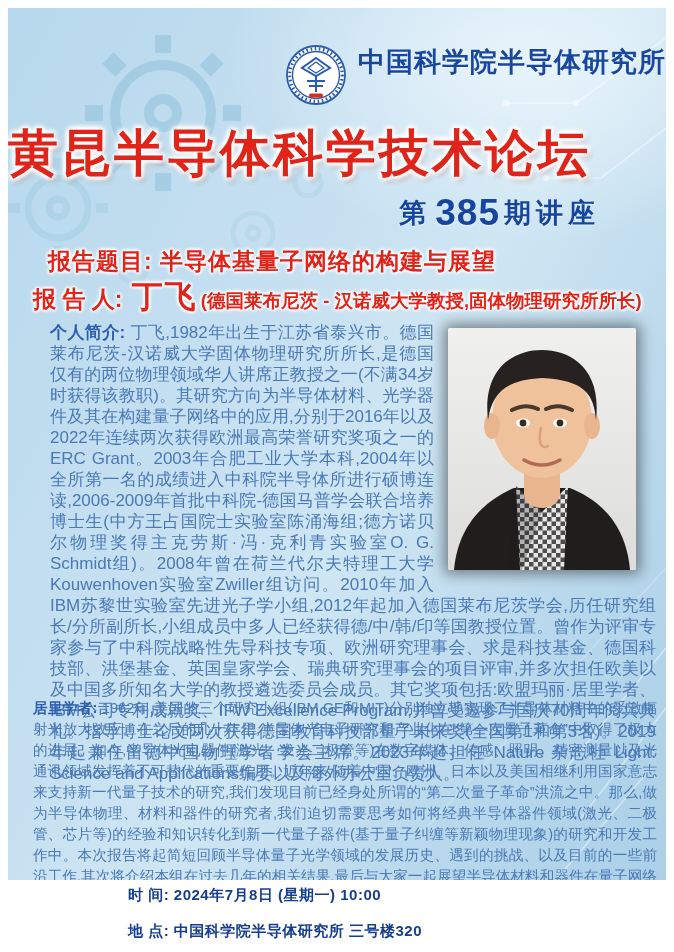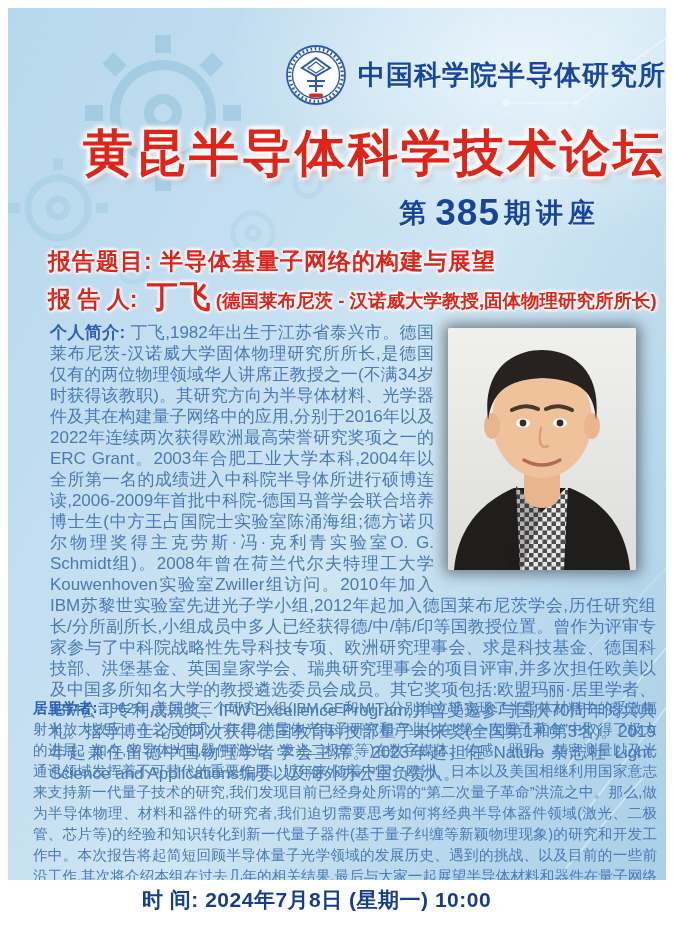--- a/index.html
+++ b/index.html
@@ -4,50 +4,50 @@
 <style>
   html,body{margin:0;padding:0;background:#ffffff;width:674px;height:952px;overflow:hidden;
     font-family:"Liberation Sans","DejaVu Sans",sans-serif;}
   .page{position:relative;width:674px;height:952px;background:#ffffff;}
   .poster{position:absolute;left:8px;top:8px;width:658px;height:872px;overflow:hidden;
     background:
       radial-gradient(ellipse 420px 260px at 78% 6%, rgba(236,246,252,.9), rgba(236,246,252,0) 70%),
       linear-gradient(118deg,#b7d8ec 0%,#c6e0f1 38%,#cfe6f3 55%,#b9d8ec 78%,#abd0e7 100%);}
   .deco{position:absolute;pointer-events:none;}
   
-  .hdr{position:absolute;left:277px;top:36px;display:flex;align-items:center;gap:11px;}
+  .hdr{position:absolute;left:277px;top:36px;display:flex;gap:11px;}
   .institute{font-size:27px;font-weight:bold;color:#17479e;letter-spacing:1px;white-space:nowrap;
     text-shadow:0 1px 1px rgba(255,255,255,.6);}
   
-  .main-title{position:absolute;left:0;top:112px;width:100%;text-align:right;
+  .main-title{position:absolute;left:0;top:112px;width:100%;text-align:left;
     font-size:50px;font-weight:bold;color:#e0241a;letter-spacing:3px;white-space:nowrap;
     text-shadow:-2px -2px 4px #ffffff,2px -2px 4px #ffffff,-2px 2px 4px #ffffff,2px 2px 4px #ffffff,
       0 0 9px #ffffff,3px 4px 5px rgba(130,50,35,.38);}
   .session{position:absolute;top:184px;right:66px;color:#15459d;font-weight:bold;
     font-size:27px;letter-spacing:5px;white-space:nowrap;
     text-shadow:0 1px 1px rgba(255,255,255,.6);}
   .session .num{font-size:37px;letter-spacing:1px;vertical-align:-3px;padding:0 4px;}
   
   .red-glow{color:#e0241a;font-weight:bold;
     text-shadow:-1px -1px 3px #ffffff,1px -1px 3px #ffffff,-1px 1px 3px #ffffff,1px 1px 3px #ffffff,0 0 5px #ffffff;margin-left:6px;}
   .topic-line{position:absolute;left:34px;top:238px;font-size:23px;letter-spacing:1px;white-space:nowrap;}
-  .speaker-line{position:absolute;left:34px;top:268px;font-size:23px;white-space:nowrap;}
+  .speaker-line{position:absolute;left:19px;top:268px;font-size:23px;white-space:nowrap;}
   .speaker-name{font-size:31px;letter-spacing:2px;padding:0 3px;}
   .speaker-affil{font-size:18.5px;letter-spacing:0;}
   
   .bio{position:absolute;left:42px;top:314px;width:606px;
     font-size:17px;line-height:21px;color:#4a79b6;text-align:justify;}
   .abstract{position:absolute;left:25px;top:690px;width:624px;
     font-size:14.6px;line-height:21px;color:#4a79b6;text-align:justify;}
   .para-label{font-weight:bold;color:#2d5fae;}
   
   .photo-wrap{float:right;width:188px;height:242px;margin:6px 20px 16px 14px;
     box-shadow:0 0 14px 4px rgba(25,25,32,.5);border-radius:2px;overflow:hidden;background:#e9e9e7;}
   
-  .footer-line{position:absolute;left:142px;color:#163e8e;font-weight:bold;font-size:21px;
+  .footer-line{position:absolute;left:128px;color:#163e8e;font-weight:bold;font-size:15px;
     letter-spacing:.5px;white-space:nowrap;}
   .footer-time{top:886px;}
   .footer-loc{top:922px;}
 </style>
 </head>
 <body>
 
 <div class="page">
   <div class="poster">
 
@@ -162,13 +162,14 @@
       <span>丁飞,1982年出生于江苏省泰兴市。德国莱布尼茨-汉诺威大学固体物理研究所所长,是德国仅有的两位物理领域华人讲席正教授之一(不满34岁时获得该教职)。其研究方向为半导体材料、光学器件及其在构建量子网络中的应用,分别于2016年以及2022年连续两次获得欧洲最高荣誉研究奖项之一的ERC Grant。2003年合肥工业大学本科,2004年以全所第一名的成绩进入中科院半导体所进行硕博连读,2006-2009年首批中科院-德国马普学会联合培养博士生(中方王占国院士实验室陈涌海组;德方诺贝尔物理奖得主克劳斯·冯·克利青实验室O. G. Schmidt组)。2008年曾在荷兰代尔夫特理工大学Kouwenhoven实验室Zwiller组访问。2010年加入IBM苏黎世实验室先进光子学小组,2012年起加入德国莱布尼茨学会,历任研究组长/分所副所长,小组成员中多人已经获得德/中/韩/印等国教授位置。曾作为评审专家参与了中科院战略性先导科技专项、欧洲研究理事会、求是科技基金、德国科技部、洪堡基金、英国皇家学会、瑞典研究理事会的项目评审,并多次担任欧美以及中国多所知名大学的教授遴选委员会成员。其它奖项包括:欧盟玛丽·居里学者、IBM公司专利成就奖、IFW Excellence Program,并曾受邀参与国庆70周年阅兵典礼。指导博士论文两次获得德国教育科技部量子未来奖(全国第1和第3名)。2019年起兼任留德中国物理学者学会主席。2023年起担任 Nature 杂志社 Light: Science and Applications编委以及海外办公室负责人。</span>
     </div>
 
     <div class="abstract">
       <span class="para-label">居里学者:</span>
       <span>1962年,美国的三个研究小组(IBM,GE和MIT)分别独立地实现了半导体材料中的受激辐射光放大效应。在之后的几十年里,半导体光电子研究和产业化在“第一次量子革命”中取得了极大的进展。如今,半导体光电器件(激光、发光二极管等)在数字媒体、传感、照明、精密测量以及光通讯领域发挥着不可替代的重要作用。近年来,随着中国、欧洲、日本以及美国相继利用国家意志来支持新一代量子技术的研究,我们发现目前已经身处所谓的“第二次量子革命”洪流之中。那么,做为半导体物理、材料和器件的研究者,我们迫切需要思考如何将经典半导体器件领域(激光、二极管、芯片等)的经验和知识转化到新一代量子器件(基于量子纠缠等新颖物理现象)的研究和开发工作中。本次报告将起简短回顾半导体量子光学领域的发展历史、遇到的挑战、以及目前的一些前沿工作,其次将介绍本组在过去几年的相关结果,最后与大家一起展望半导体材料和器件在量子网络中的应用场景。</span>
     </div>
   </div>
 
   <div class="footer-line footer-time"><span>时 间:</span> <span>2024年7月8日 (星期一) 10:00</span></div>
+  <div class="footer-line footer-loc"><span>地 点:</span> <span>中国科学院半导体研究所 三号楼320</span></div>
 </div>
 
 </body></html>

